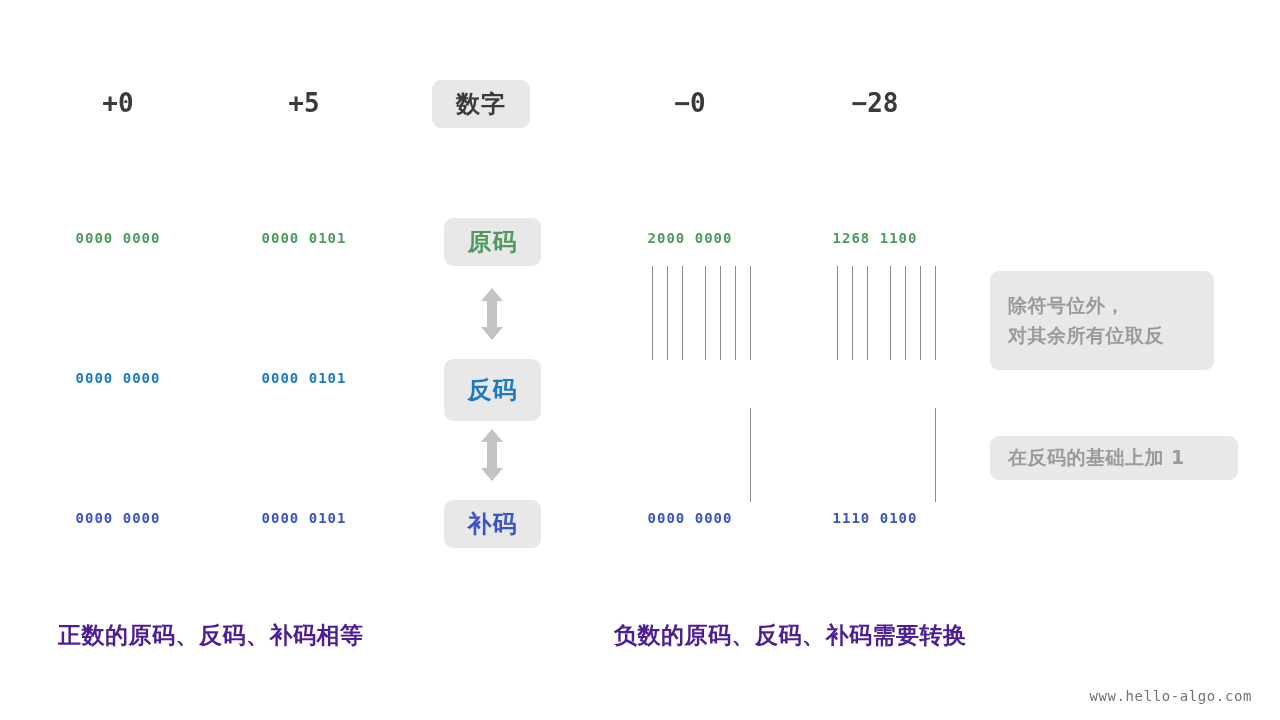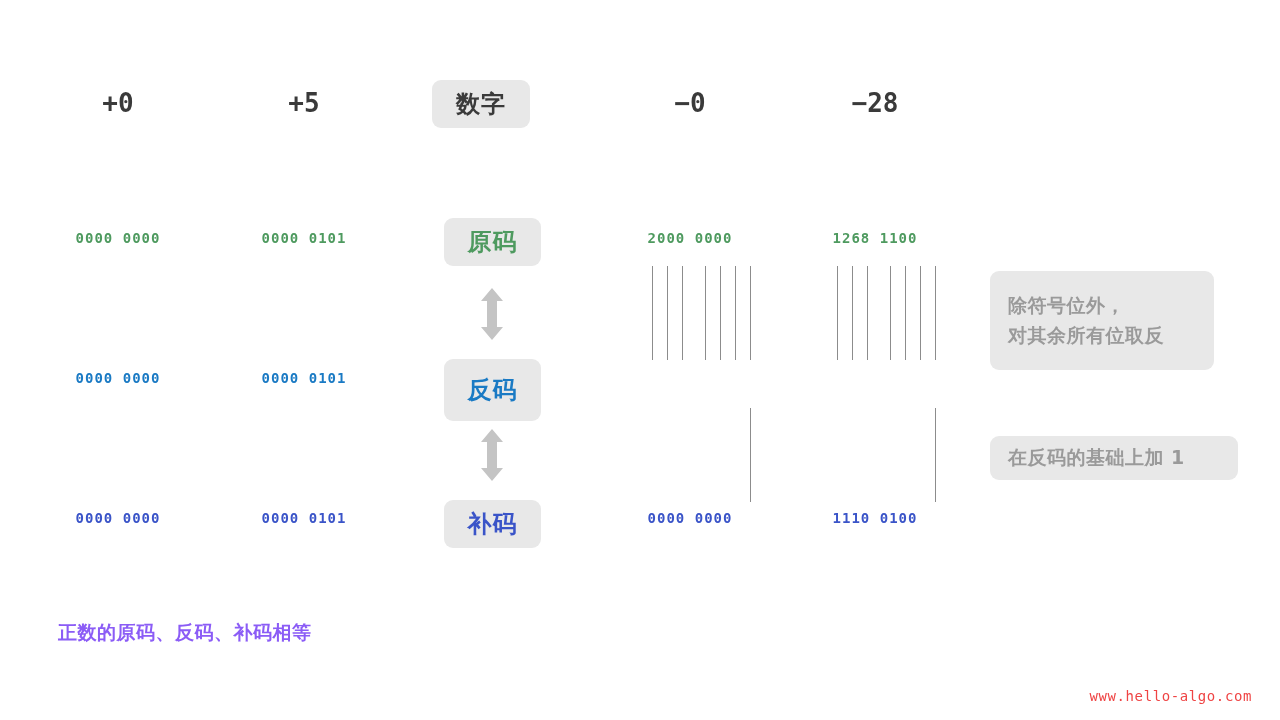--- a/index.html
+++ b/index.html
@@ -83,34 +83,34 @@
     flex-direction: column;
     justify-content: center;
     padding: 0 18px;
     box-sizing: border-box;
     line-height: 1.55;
   }
 
   
   .caption {
     position: absolute;
-    color: #8b5cf6;
+    color: #4c1d95;
     font-family: "DejaVu Sans", "Liberation Sans", sans-serif;
-    font-size: 19px;
+    font-size: 23px;
     font-weight: bold;
     letter-spacing: 0.5px;
     white-space: nowrap;
   }
 
   
   .watermark {
     position: absolute;
     right: 28px;
     bottom: 16px;
-    color: #ef4444;
+    color: #737373;
     font-family: "DejaVu Sans Mono", "Liberation Mono", monospace;
     font-size: 14px;
     letter-spacing: 0.6px;
   }
 
   
   .tick {
     position: absolute;
     width: 1px;
     background: #8c8c8c;
@@ -201,16 +201,17 @@
     <span>除符号位外，</span>
     <span>对其余所有位取反</span>
   </div>
 
   <div class="callout" style="left:990px; top:404px; width:248px; height:44px;margin-top:32px;">
     <span>在反码的基础上加 1</span>
   </div>
 
   <div class="caption" style="left:58px; top:620px;">正数的原码、反码、补码相等</div>
 
+  <div class="caption" style="left:614px; top:620px;">负数的原码、反码、补码需要转换</div>
 
   <div class="watermark">www.hello-algo.com</div>
 
 </div>
 
 </body></html>

